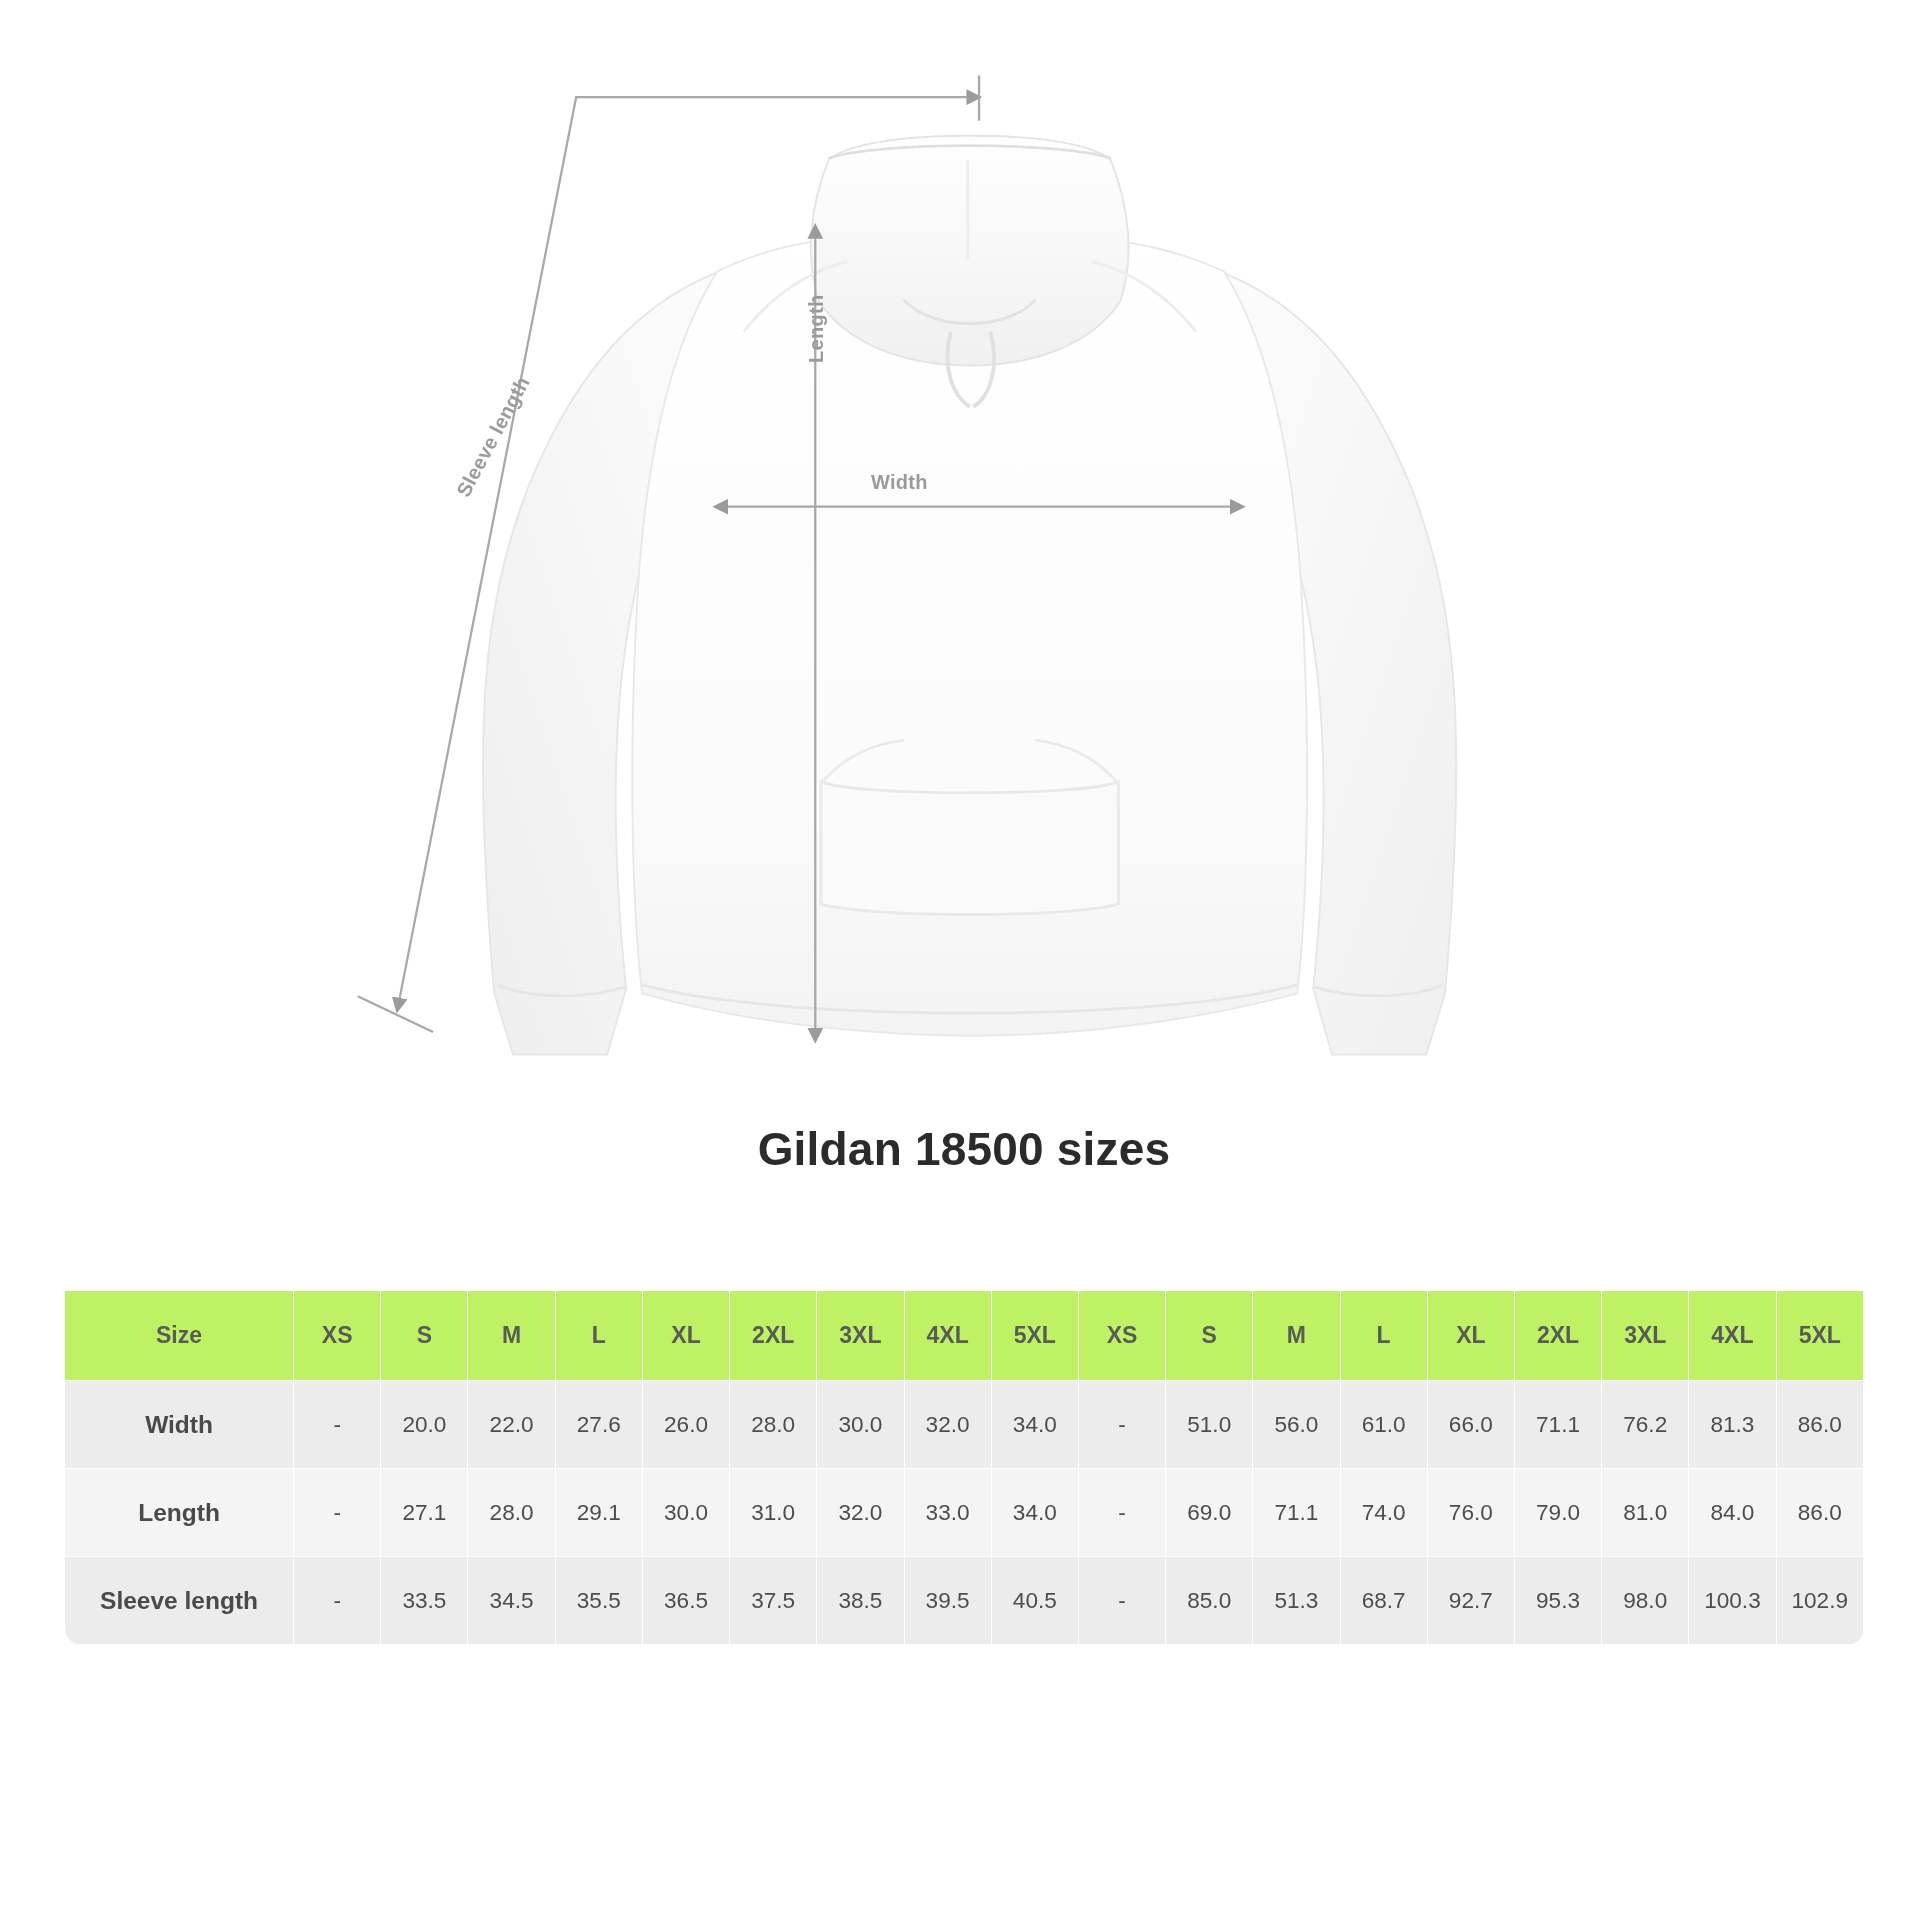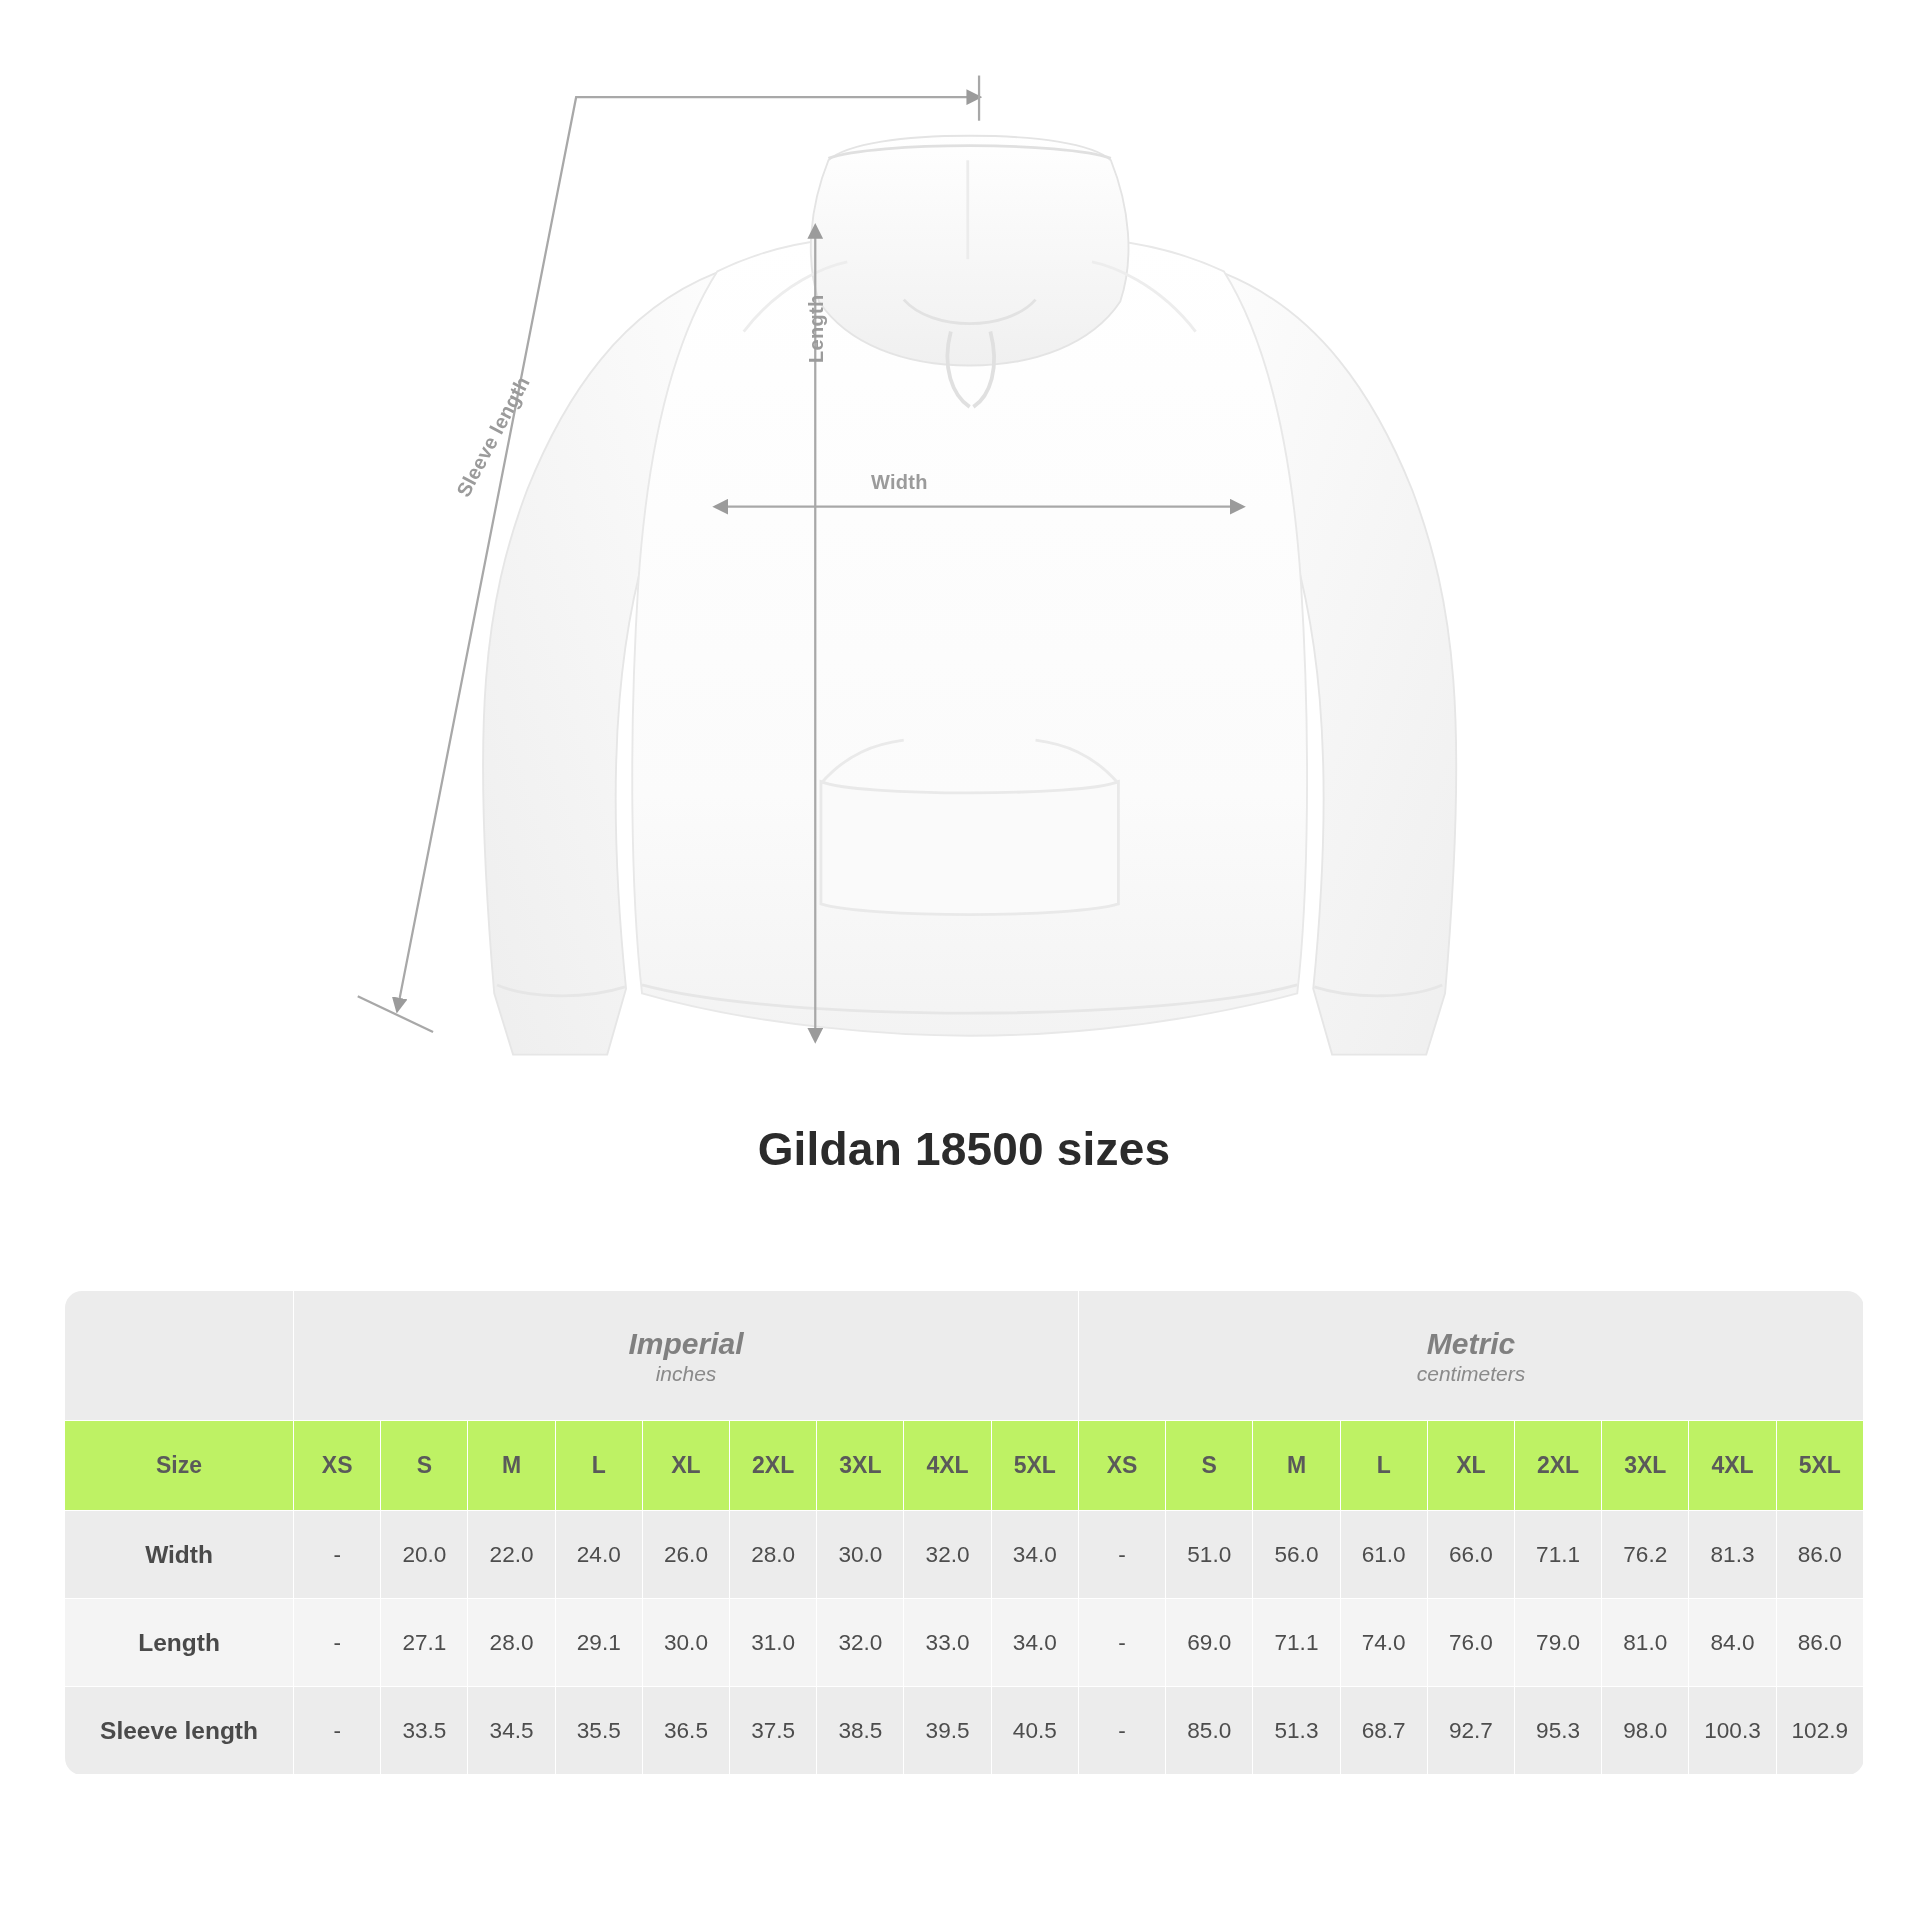--- a/index.html
+++ b/index.html
@@ -241,31 +241,20 @@
           <col style="width:83px">
           <col style="width:83px">
         <col style="width:83px">
           <col style="width:83px">
           <col style="width:83px">
         <col style="width:83px">
           <col style="width:83px">
           <col style="width:83px">
       </colgroup>
       <tbody>
-        <tr>
-          <td class="unit-head corner-tl"></td>
-          <td class="unit-head" colspan="9">
-            <div class="unit-title">Imperial</div>
-            <div class="unit-sub">inches</div>
-          </td>
-          <td class="unit-head corner-tr" colspan="9">
-            <div class="unit-title">Metric</div>
-            <div class="unit-sub">centimeters</div>
-          </td>
-        </tr>
 
         <tr class="head-row">
           <td>Size</td>
           <td>XS</td>
           <td>S</td>
           <td>M</td>
           <td>L</td>
           <td>XL</td>
           <td>2XL</td>
           <td>3XL</td>
@@ -280,21 +269,21 @@
           <td>3XL</td>
           <td>4XL</td>
           <td>5XL</td>
         </tr>
 
         <tr class="data-row shade">
           <td class="rowlabel">Width</td>
           <td>-</td>
           <td>20.0</td>
           <td>22.0</td>
-          <td>24.0</td>
+          <td>27.6</td>
           <td>26.0</td>
           <td>28.0</td>
           <td>30.0</td>
           <td>32.0</td>
           <td>34.0</td>
           <td>-</td>
           <td>51.0</td>
           <td>56.0</td>
           <td>61.0</td>
           <td>66.0</td>

